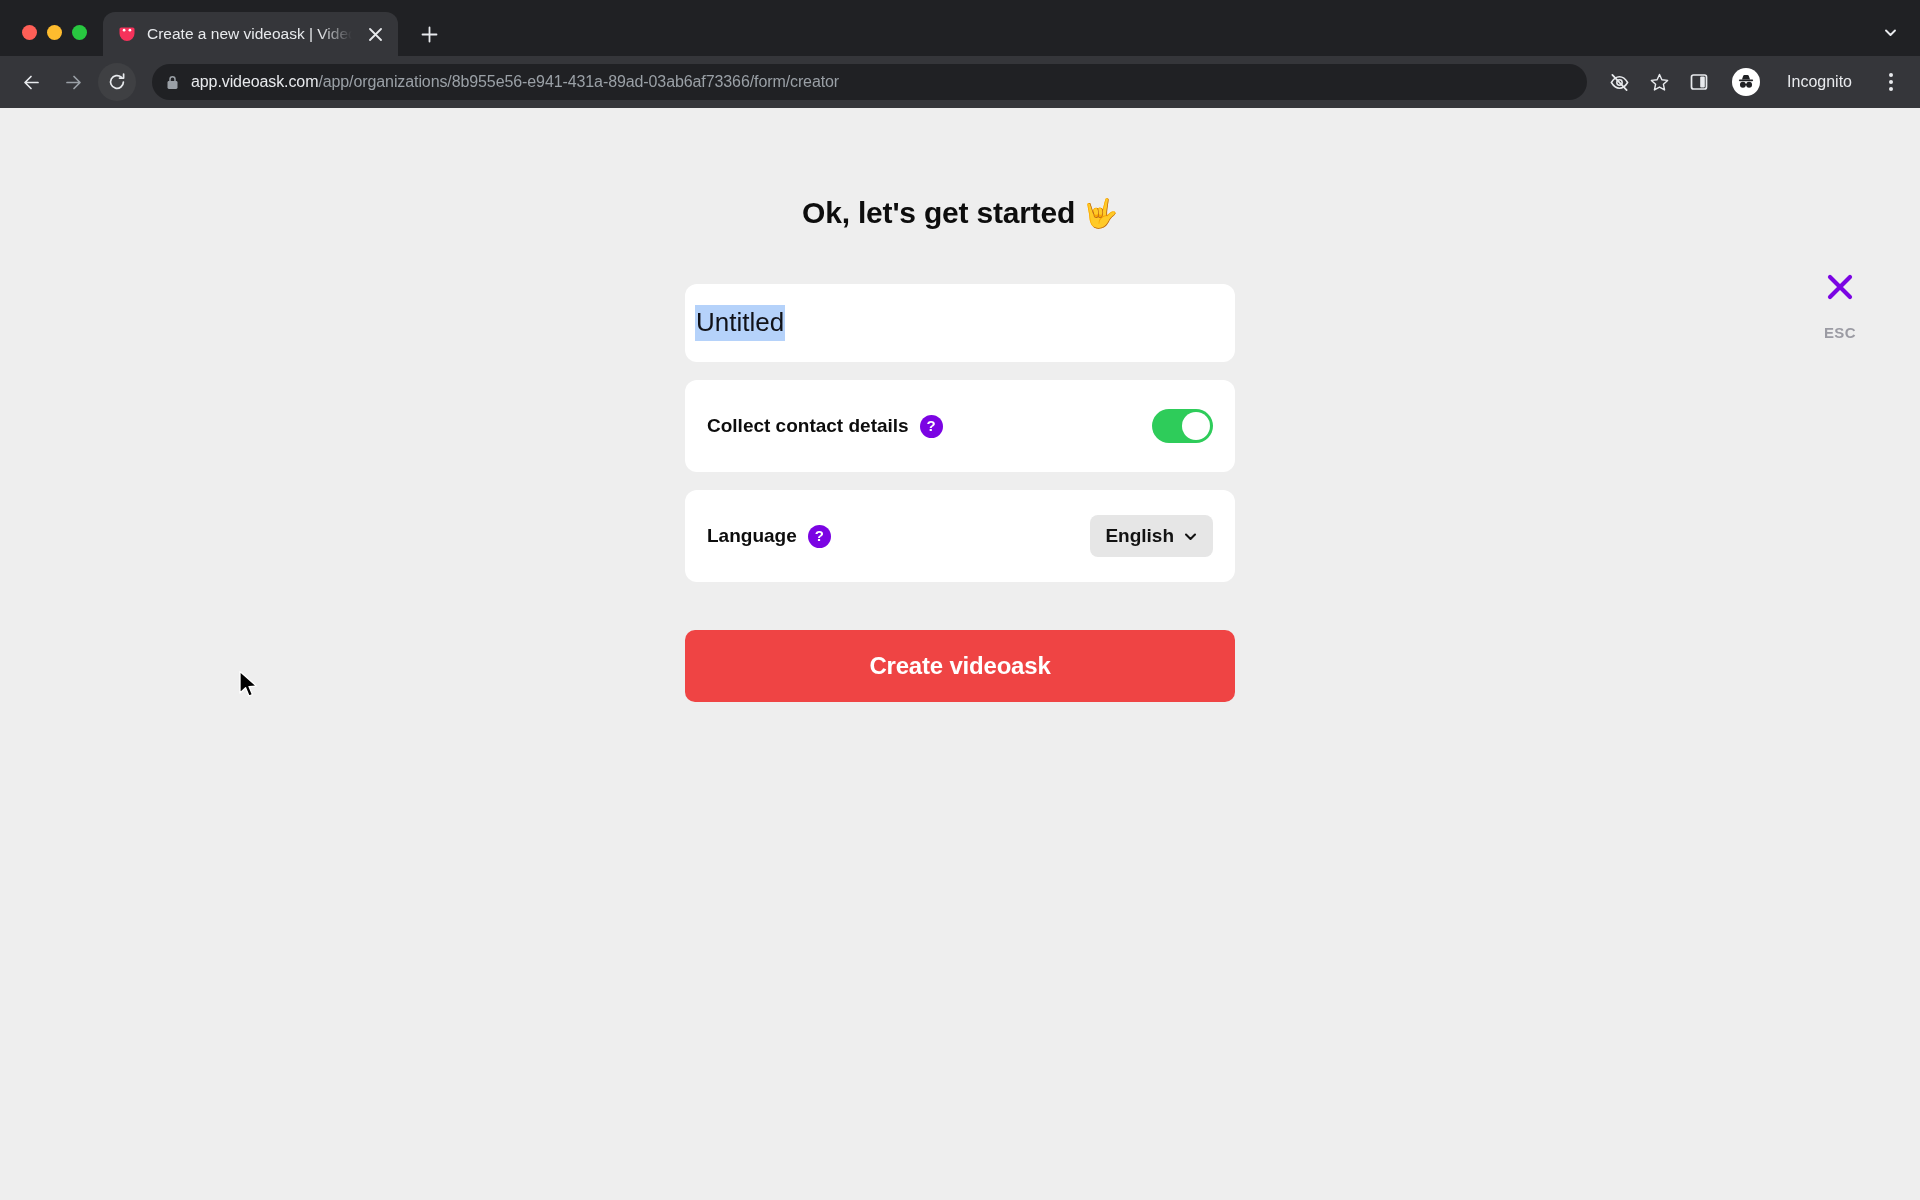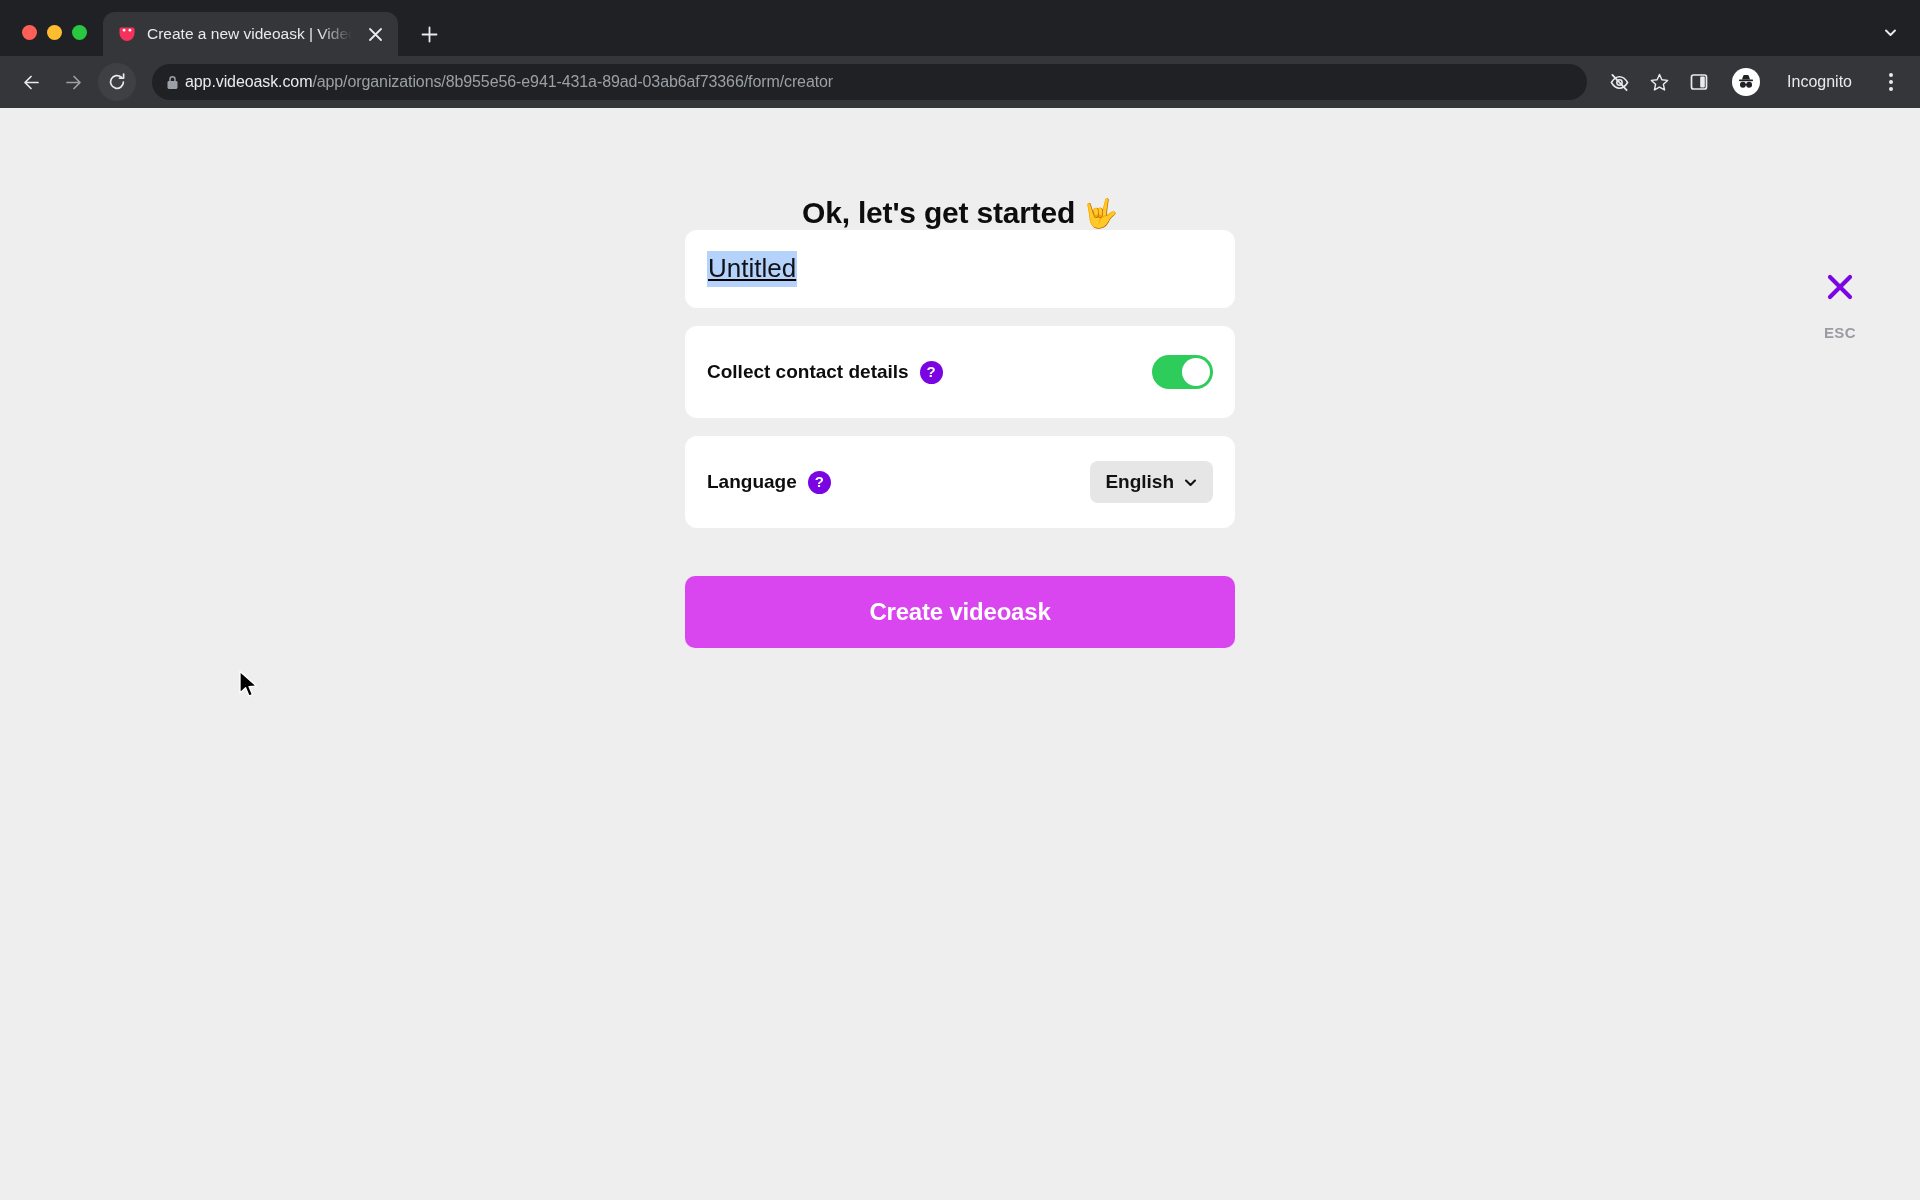--- a/index.html
+++ b/index.html
@@ -117,21 +117,21 @@
 
   .omnibox {
     flex: 1 1 auto;
     height: 36px;
     margin: 0 10px 0 12px;
     background: #202124;
     border-radius: 18px;
     display: flex;
     align-items: center;
     padding: 0 14px;
-    gap: 5px;
+    gap: 11px;
     min-width: 0;
   }
 
   .lock-icon { flex: 0 0 14px; display: flex; align-items: center; color: #9aa0a6; }
 
   .url-text {
     font-size: 16px;
     color: #9aa0a6;
     white-space: nowrap;
     overflow: hidden;
@@ -223,25 +223,25 @@
   }
   .title-emoji { font-size: 28px; }
 
   .card {
     background: #ffffff;
     border-radius: 12px;
     width: 550px;
   }
 
   .card-title-input {
+    margin-top: 54px;
     height: 78px;
     display: flex;
     align-items: center;
-    padding: 0 22px;
-    text-decoration: underline;
+    padding: 0 10px;
   }
 
   .title-value {
     font-size: 26px;
     color: #111218;
     background: #b5d2fa;
     line-height: 1.25;
     padding: 1px 1px 2px 1px;
   }
 
@@ -308,21 +308,21 @@
   .select-value {
     font-size: 19px;
     font-weight: 700;
     color: #121212;
   }
 
   .primary-btn {
     margin-top: 48px;
     width: 550px;
     height: 72px;
-    background: #d946ef;
+    background: #ef4444;
     border-radius: 10px;
     display: flex;
     align-items: center;
     justify-content: center;
   }
   .primary-btn-label {
     color: #ffffff;
     font-size: 24px;
     font-weight: 700;
     letter-spacing: -0.2px;

